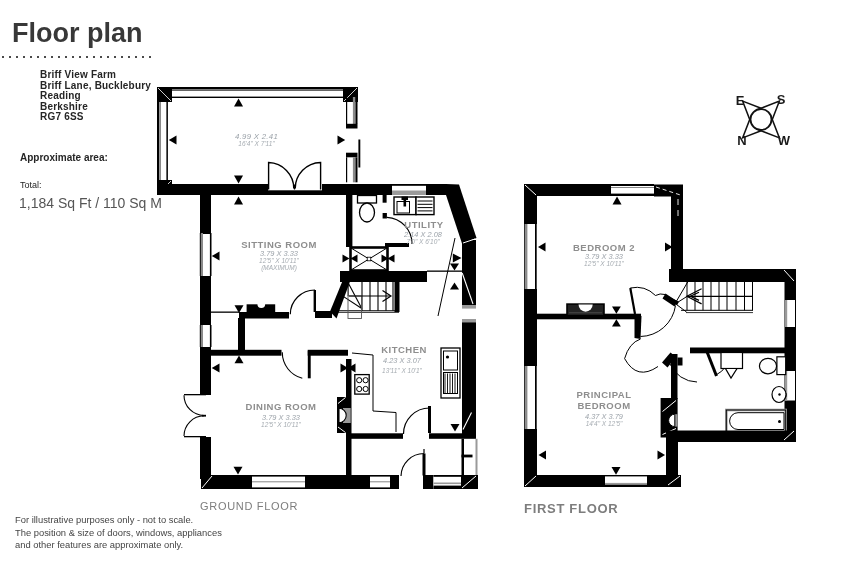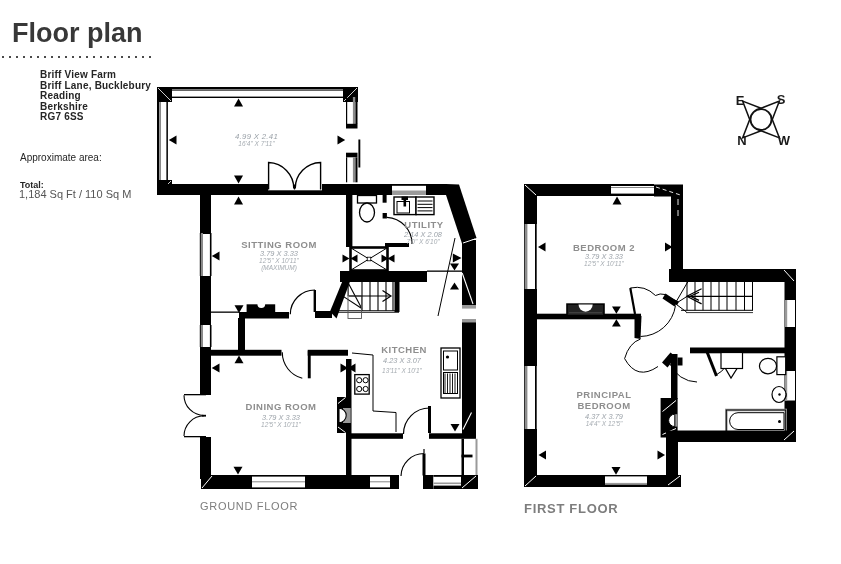--- a/index.html
+++ b/index.html
@@ -9,26 +9,27 @@
 </head>
 <body>
 <div style="position:relative;width:841px;height:500px;background:#fff;">
 
 <div class="abs" style="left:12px;top:18px;font-size:27px;font-weight:bold;color:#383838;letter-spacing:0px;">Floor plan</div>
 
 <div class="abs" style="left:2px;top:55.5px;width:153px;height:2.2px;background:repeating-linear-gradient(90deg,#4a4a4a 0 2px,transparent 2px 7px);"></div>
 
 <div class="abs" style="left:20px;top:70px;font-size:10px;font-weight:bold;color:#262626;line-height:10.5px;letter-spacing:0.2px;margin-left:20px;">Briff View Farm<br>Briff Lane, Bucklebury<br>Reading<br>Berkshire<br>RG7 6SS</div>
 
-<div class="abs" style="left:20px;top:152px;font-size:10px;font-weight:normal;color:#262626;">Approximate area:</div>
-
-<div class="abs" style="left:20px;top:180px;font-size:9px;font-weight:bold;color:#262626;">Total:</div>
-
-<div class="abs" style="left:19px;top:188px;font-size:11px;color:#555;">1,184 Sq Ft / 110 Sq M</div>
-
+<div class="abs" style="left:20px;top:152px;font-size:10px;font-weight:bold;color:#262626;">Approximate area:</div>
+
+<div class="abs" style="left:20px;top:180px;font-size:9px;font-weight:normal;color:#262626;">Total:</div>
+
+<div class="abs" style="left:19px;top:195px;font-size:14px;color:#555;">1,184 Sq Ft / 110 Sq M</div>
+
+<div class="abs" style="left:15px;top:514px;font-size:9.4px;color:#454545;line-height:12.6px;">For illustrative purposes only - not to scale.<br>The position &amp; size of doors, windows, appliances<br>and other features are approximate only.</div>
 
 <div class="abs" style="left:200px;top:500px;font-size:11px;font-weight:normal;color:#7d7d7d;letter-spacing:0.7px;">GROUND FLOOR</div>
 
 <div class="abs" style="left:524px;top:501px;font-size:13px;font-weight:bold;color:#7d7d7d;letter-spacing:0.7px;">FIRST FLOOR</div>
 <svg class="abs" style="left:0;top:0;" width="841" height="564" viewBox="0 0 841 564">
 
 <g stroke="#111" stroke-width="1.5" fill="#fff">
   <polygon points="742.6,101.1 764.8,109.7 751.2,123.3"></polygon>
   <polygon points="779.4,101.1 770.8,123.3 757.2,109.7"></polygon>
   <polygon points="742.6,137.9 764.8,129.3 751.2,115.7"></polygon>

